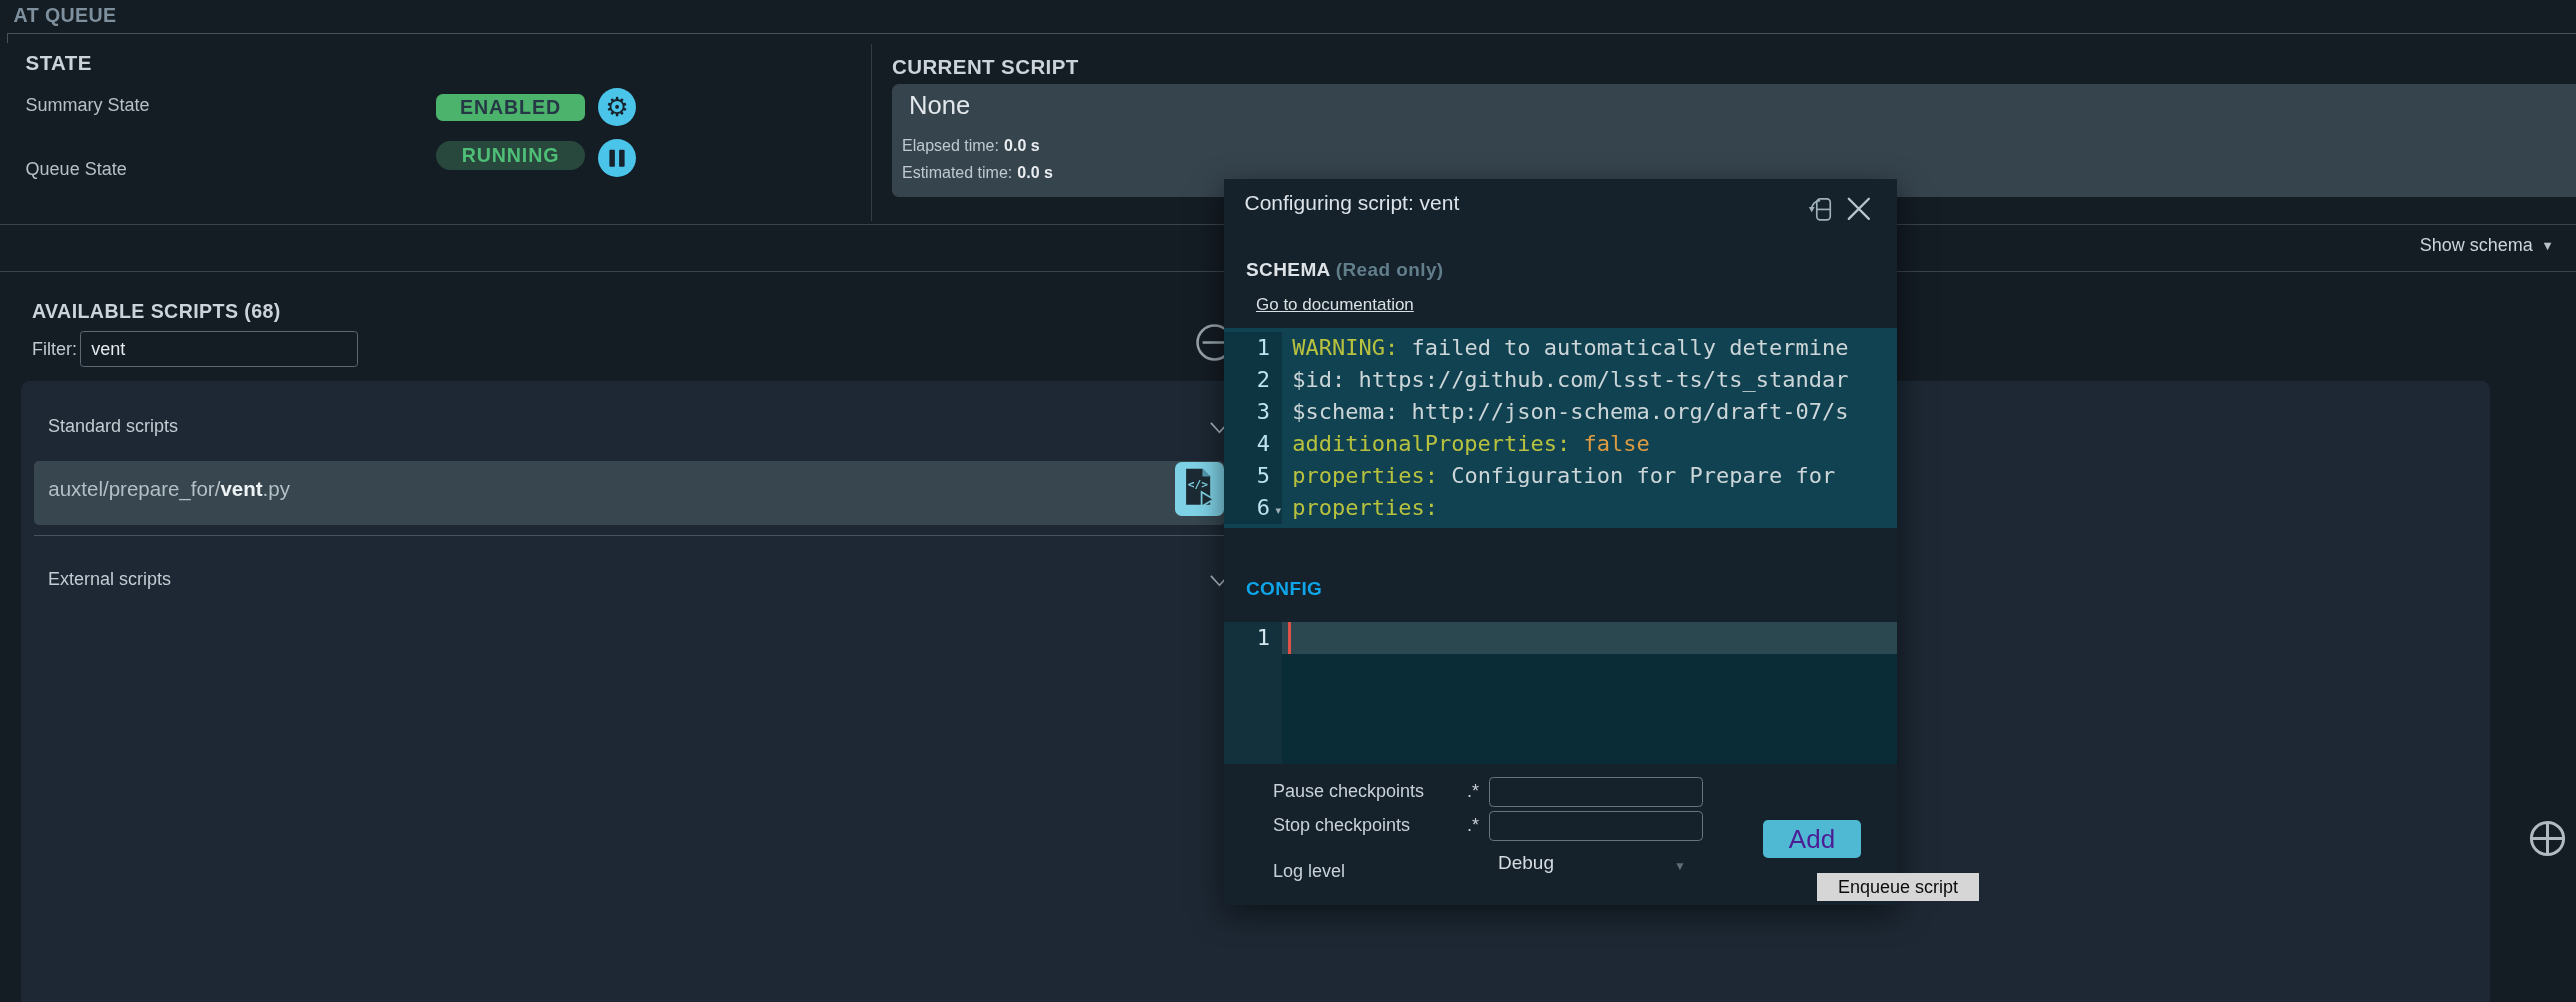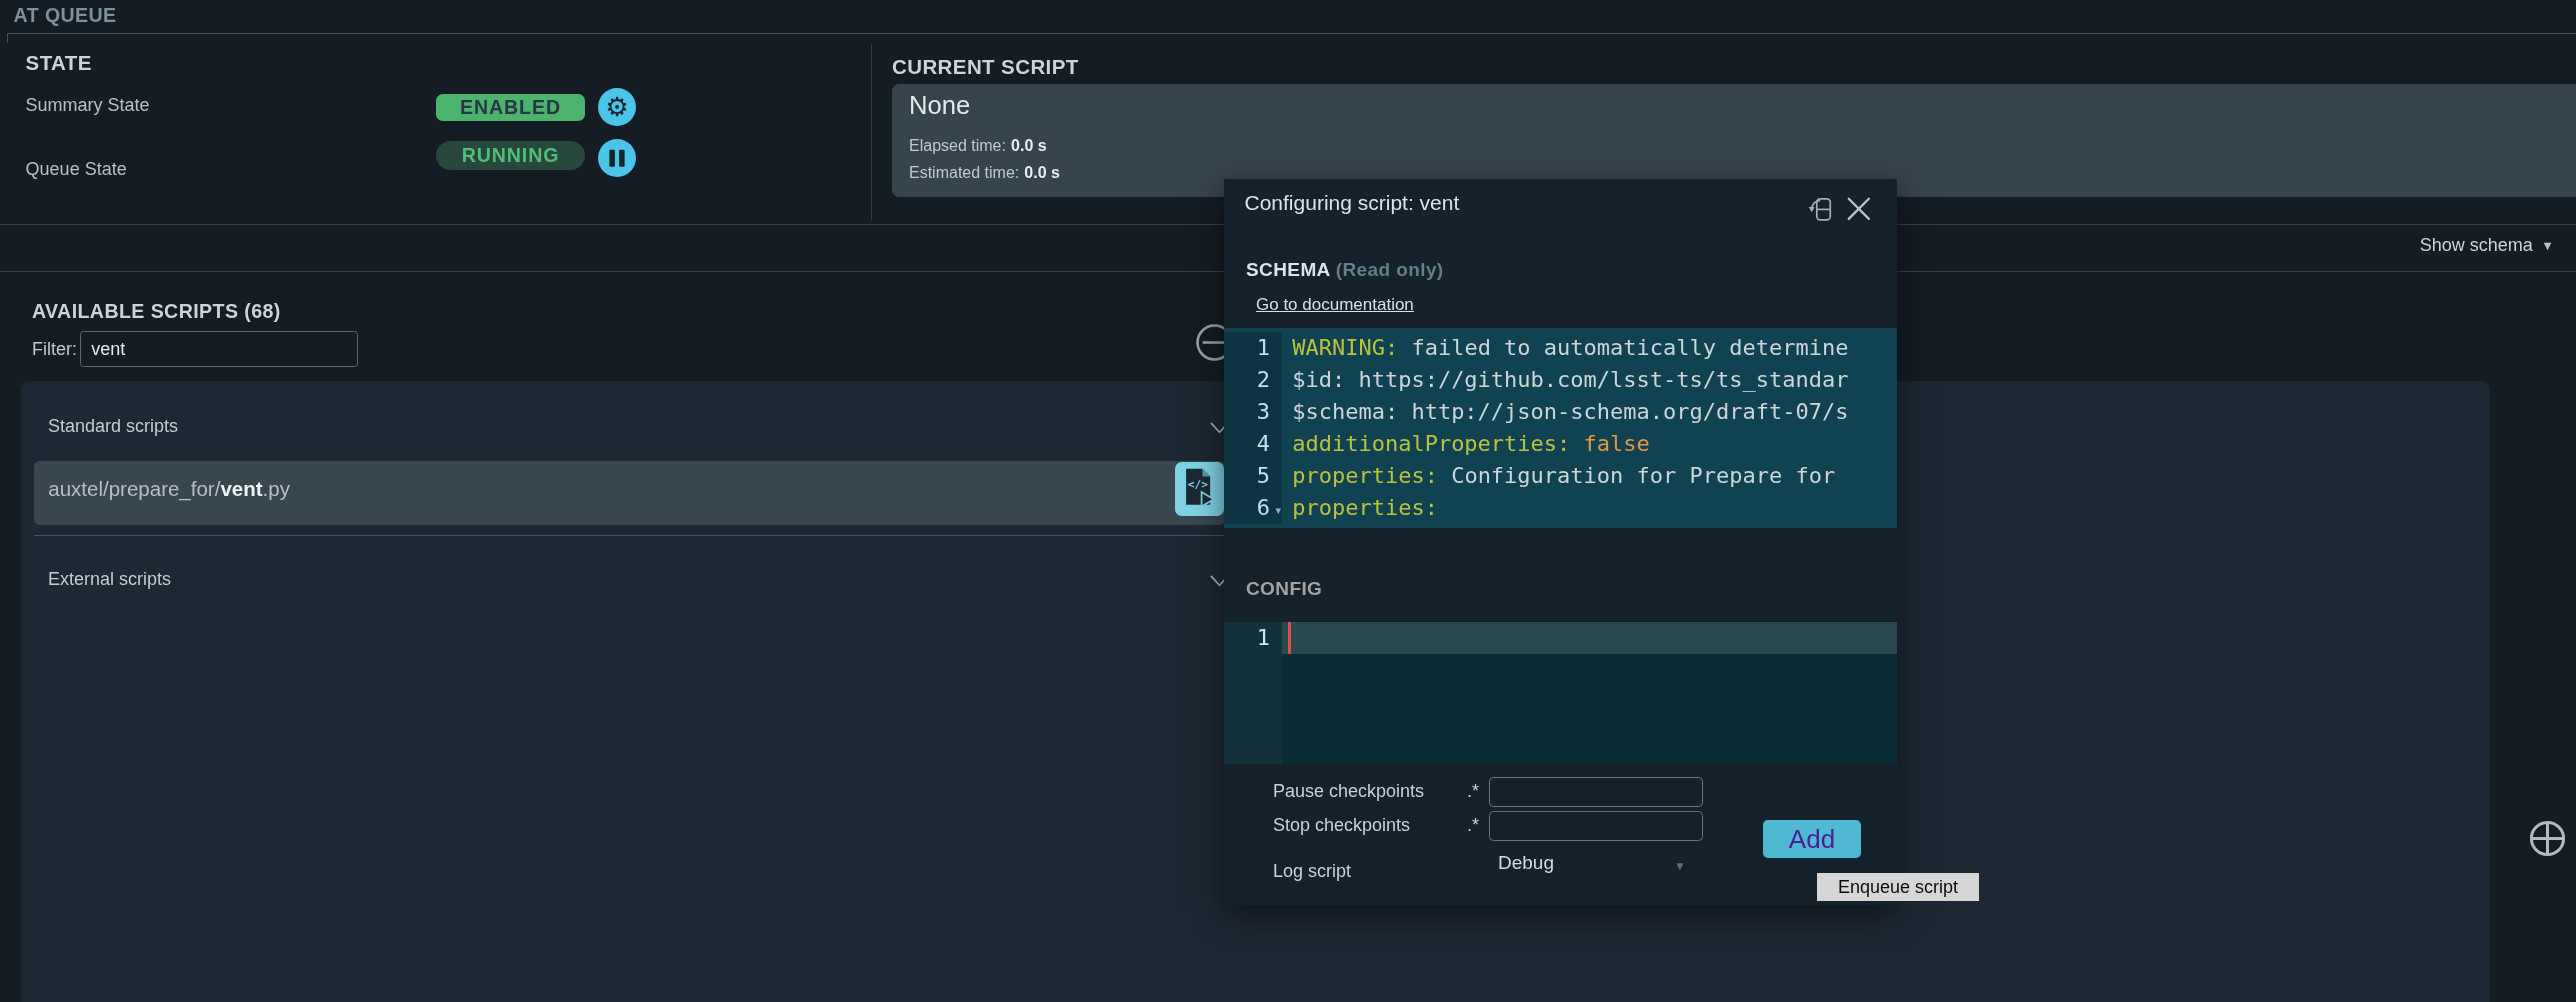--- a/index.html
+++ b/index.html
@@ -23,21 +23,21 @@
   .badge-running{top:141px; height:29px; line-height:29px; border-radius:14.5px; background:var(--running-bg); color:var(--running-text);}
   .circle-btn{position:absolute; left:598px; width:38px; height:38px; border-radius:50%; background:var(--accent-cyan); display:flex; align-items:center; justify-content:center; cursor:pointer;}
   .gear-glyph{font-family:"DejaVu Sans", sans-serif; font-size:26.4px; color:#17232c; line-height:1;}
 
   .v-divider{position:absolute; left:871px; top:44px; width:0.9px; height:177px; background:#313d47;}
 
   
   .cur-heading{position:absolute; left:892px; top:55px; font-size:20.5px; font-weight:bold; color:var(--heading); letter-spacing:0.4px;}
   .cur-panel{position:absolute; left:892px; top:84px; width:1842px; height:113px; background:var(--cur-panel-bg); border-radius:6.8px;}
   .cur-name{position:absolute; left:17px; top:6.8px; font-size:25.6px; color:#e2e8eb;}
-  .cur-time{position:absolute; left:17px; font-size:16px; color:#bfc9cf;}
+  .cur-time{position:absolute; left:10px; font-size:16px; color:#bfc9cf;}
   .cur-time b{color:#e9edf0; margin-left:5.1px;}
 
   .h-divider{position:absolute; left:0; right:0; height:0.9px; background:var(--divider);}
   .show-details{position:absolute; right:22px; top:235px; font-size:18px; color:var(--heading); cursor:pointer; display:flex; align-items:center; gap:8.5px;}
   .show-details .tri{font-size:12.8px; color:#b8c2c9;}
 
   
   .avail-heading{position:absolute; left:32px; top:300px; font-size:19.6px; font-weight:bold; color:var(--heading); letter-spacing:0.4px;}
   .filter-label{position:absolute; left:32px; top:339px; font-size:18px; color:#c0cad1;}
   .filter-input{position:absolute; left:80px; top:331px; width:278px; height:36px; background:transparent; border:0.9px solid #5b6a75; border-radius:3.4px; color:#e4eaed; font-size:18px; padding:0 10.2px; font-family:"Liberation Sans", sans-serif;}
@@ -65,21 +65,21 @@
   .doc-link{position:absolute; left:22px; top:116px; font-size:17px; color:var(--link); text-decoration:underline; cursor:pointer;margin-left:10px;}
 
   .schema-editor{position:absolute; left:0; top:149px; width:673px; height:200px; overflow:hidden; font-family:"DejaVu Sans Mono", monospace; font-size:22px; padding-top:4.3px; background:#114251;}
   .code-row{display:flex; height:32px; line-height:32px; white-space:nowrap;}
   .gutter-cell{flex:0 0 58px; background:#0d3541; color:#bfe3ee; text-align:right; padding-right:12px; position:relative;}
   .fold-caret{position:absolute; right:0.9px; top:2.6px; font-size:11px; color:#9fb0ba; font-family:"DejaVu Sans", sans-serif;}
   .code-cell{flex:1; padding-left:10.2px; overflow:hidden;}
   .tok-key{color:var(--code-key);} .tok-plain{color:var(--code-plain);} .tok-bool{color:var(--code-bool);}
   .schema-editor .code-row:first-child .gutter-cell{background:#0d3541;}
 
-  .config-heading{position:absolute; left:22px; top:399px; font-size:19px; font-weight:bold; color:#a3a3a3; letter-spacing:0.4px;}
+  .config-heading{position:absolute; left:22px; top:399px; font-size:19px; font-weight:bold; color:#0ea5e9; letter-spacing:0.4px;}
   .config-editor{position:absolute; left:0; top:443px; width:673px; height:142px; background:#0a2c37; overflow:hidden; cursor:text;}
   .config-gutter{position:absolute; left:0; top:0; width:58px; height:100%; background:#13313d;}
   .config-active-row{position:absolute; left:58px; right:0; top:0; height:32px; background:#2b4750;}
   .config-line-num{position:absolute; left:0; top:0; width:46px; height:32px; line-height:32px; text-align:right; font-family:"DejaVu Sans Mono", monospace; font-size:22px; color:#d3e7ef;}
   .config-caret{position:absolute; left:64px; top:0; width:2.6px; height:32px; background:var(--caret-red);}
 
   .form-label{position:absolute; left:49px; font-size:18px; color:#c9d2d8; height:29px; line-height:29px;}
   .form-suffix{position:absolute; left:243px; font-size:18px; color:#c9d2d8; height:29px; line-height:29px;}
   .chk-input{position:absolute; left:265px; width:214px; height:30px; background:transparent; border:0.9px solid #66757f; border-radius:4.3px; color:#e4eaed; font-size:17px; padding:0 8.5px; font-family:"Liberation Sans", sans-serif;}
   .add-btn{position:absolute; left:539px; top:641px; width:98px; height:38px; background:var(--button-cyan); border:none; border-radius:5.1px; font-size:26px; color:#4c1d95; cursor:pointer; font-family:"Liberation Sans", sans-serif;}
@@ -227,21 +227,21 @@
     <div class="form-label" style="top:598px;">Pause checkpoints</div>
     <div class="form-suffix" style="top:598px;">.*</div>
     <input class="chk-input" style="top: 598px;" type="text">
 
     <div class="form-label" style="top:632px;">Stop checkpoints</div>
     <div class="form-suffix" style="top:632px;">.*</div>
     <input class="chk-input" style="top: 632px;" type="text">
 
     <button class="add-btn">Add</button>
 
-    <div class="form-label" style="top:678px;">Log script</div>
+    <div class="form-label" style="top:678px;">Log level</div>
     <div class="loglevel-value">Debug</div>
     <div class="dd-caret">▼</div>
   </div>
 
   <div class="tooltip">Enqueue script</div>
 
 </div>
 
 
 </body></html>

